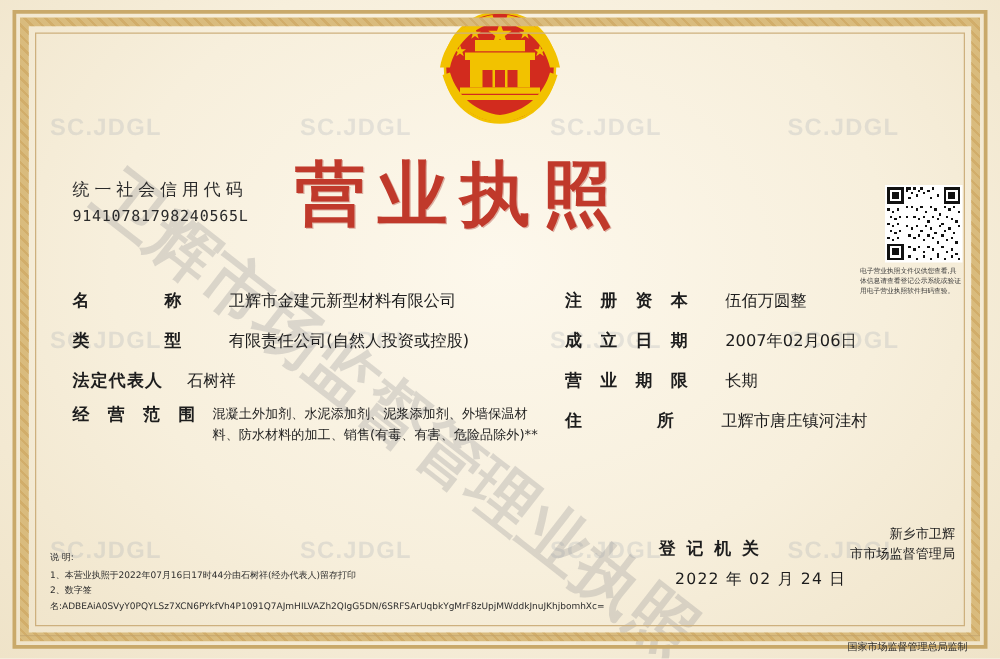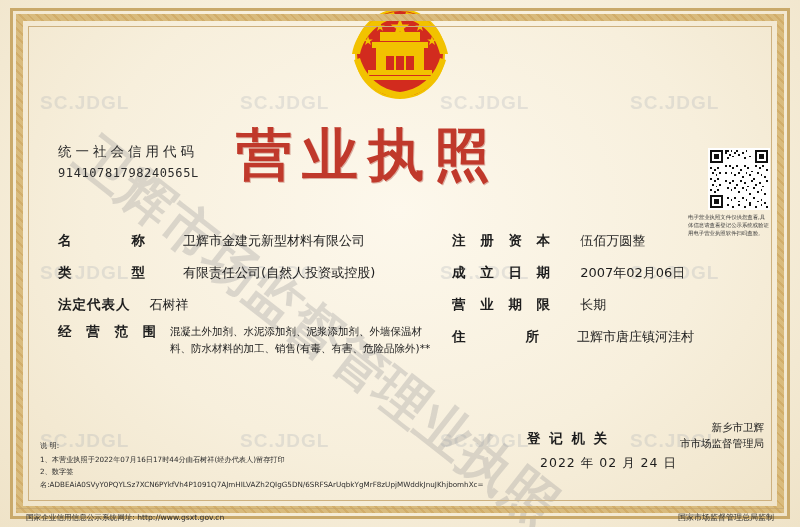--- a/index.html
+++ b/index.html
@@ -451,15 +451,14 @@
     <div>1、本营业执照于2022年07月16日17时44分由石树祥(经办代表人)留存打印</div>
     <div>2、数字签名:ADBEAiA0SVyY0PQYLSz7XCN6PYkfVh4P1091Q7AJmHILVAZh2QIgG5DN/6SRFSArUqbkYgMrF8zUpjMWddkJnuJKhjbomhXc=</div>
   </div>
 
   <div class="border-outer"></div>
   <div class="border-mid"></div>
   <div class="guilloche"></div>
   <div class="border-inner"></div>
 
   <div class="footer-line"></div>
-  <div class="footer-left">国家企业信用信息公示系统网址:  http://www.gsxt.gov.cn</div>
   <div class="footer-right">国家市场监督管理总局监制</div>
 </div>
 
 </body></html>

